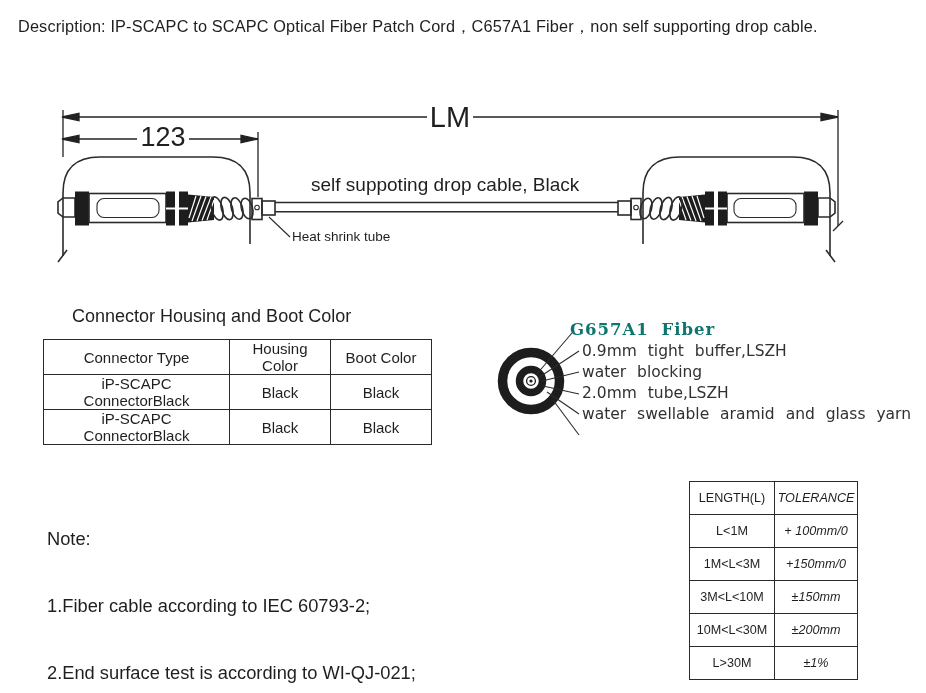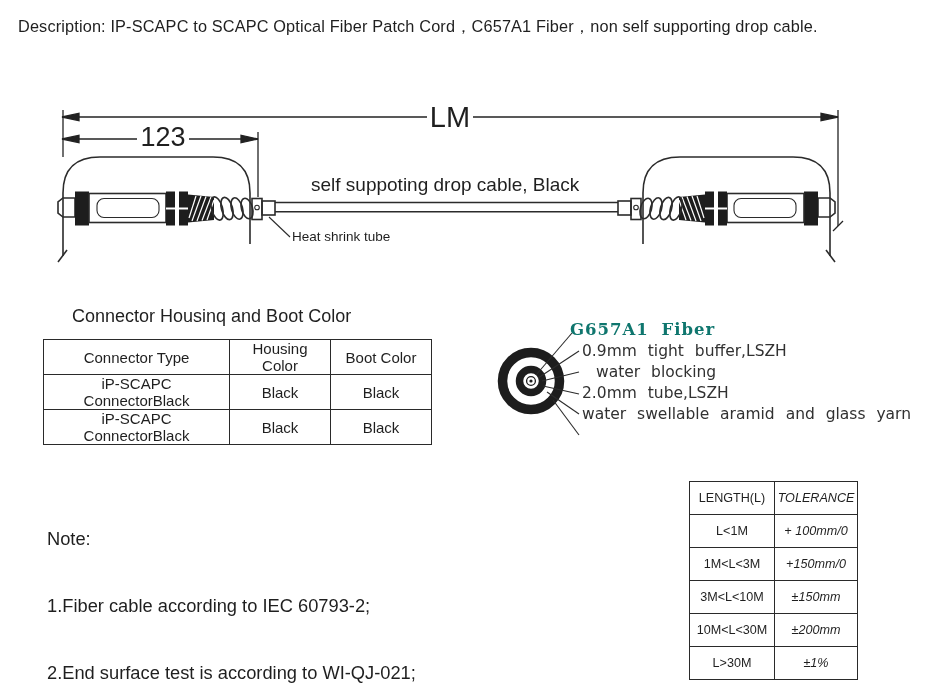--- a/index.html
+++ b/index.html
@@ -19,21 +19,21 @@
   .conn-table{position:absolute;left:43px;top:339px;z-index:2;border-collapse:collapse;}
   .conn-table td{border:1.6px solid #2a2a2a;text-align:center;vertical-align:middle;
     font-size:15px;height:33px;padding:0 4px;}
   .conn-table td.c1{width:177px;}
   .conn-table td.c2{width:92px;}
   .conn-table td.c3{width:92px;}
   .fiber-title{left:570px;top:320px;font-size:16.5px;font-weight:600;
     font-family:"DejaVu Serif", serif;letter-spacing:1px;word-spacing:6px;color:#0f766e;}
   .fiber-label{left:582px;font-size:15.5px;word-spacing:6px;color:#313131;
     font-family:"DejaVu Sans", sans-serif;}
-  .fl0{top:342px;} .fl1{top:363px;margin-left:14px;} .fl2{top:384px;} .fl3{top:405px;} .fl4{top:426px;}
+  .fl0{top:342px;} .fl1{top:363px;} .fl2{top:384px;} .fl3{top:405px;} .fl4{top:426px;}
   .note{position:absolute;left:47px;top:484px;z-index:2;font-size:18.3px;line-height:22.2px;white-space:pre;}
   .tol-table{position:absolute;left:689px;top:481px;z-index:2;border-collapse:collapse;}
   .tol-table td{border:1.4px solid #2a2a2a;text-align:center;vertical-align:middle;
     font-size:12.6px;height:32px;padding:0 2px;}
   .tol-table td.c1{width:80px;}
   .tol-table td.c2{width:78px;font-style:italic;}
   svg .ln{stroke:#2b2b2b;stroke-width:1.6;fill:none;}
   svg .thin{stroke:#2b2b2b;stroke-width:1.1;fill:none;}
   svg .dim{stroke:#222;stroke-width:1.3;fill:none;}
   svg .solid{fill:#1d1d1d;stroke:none;}

